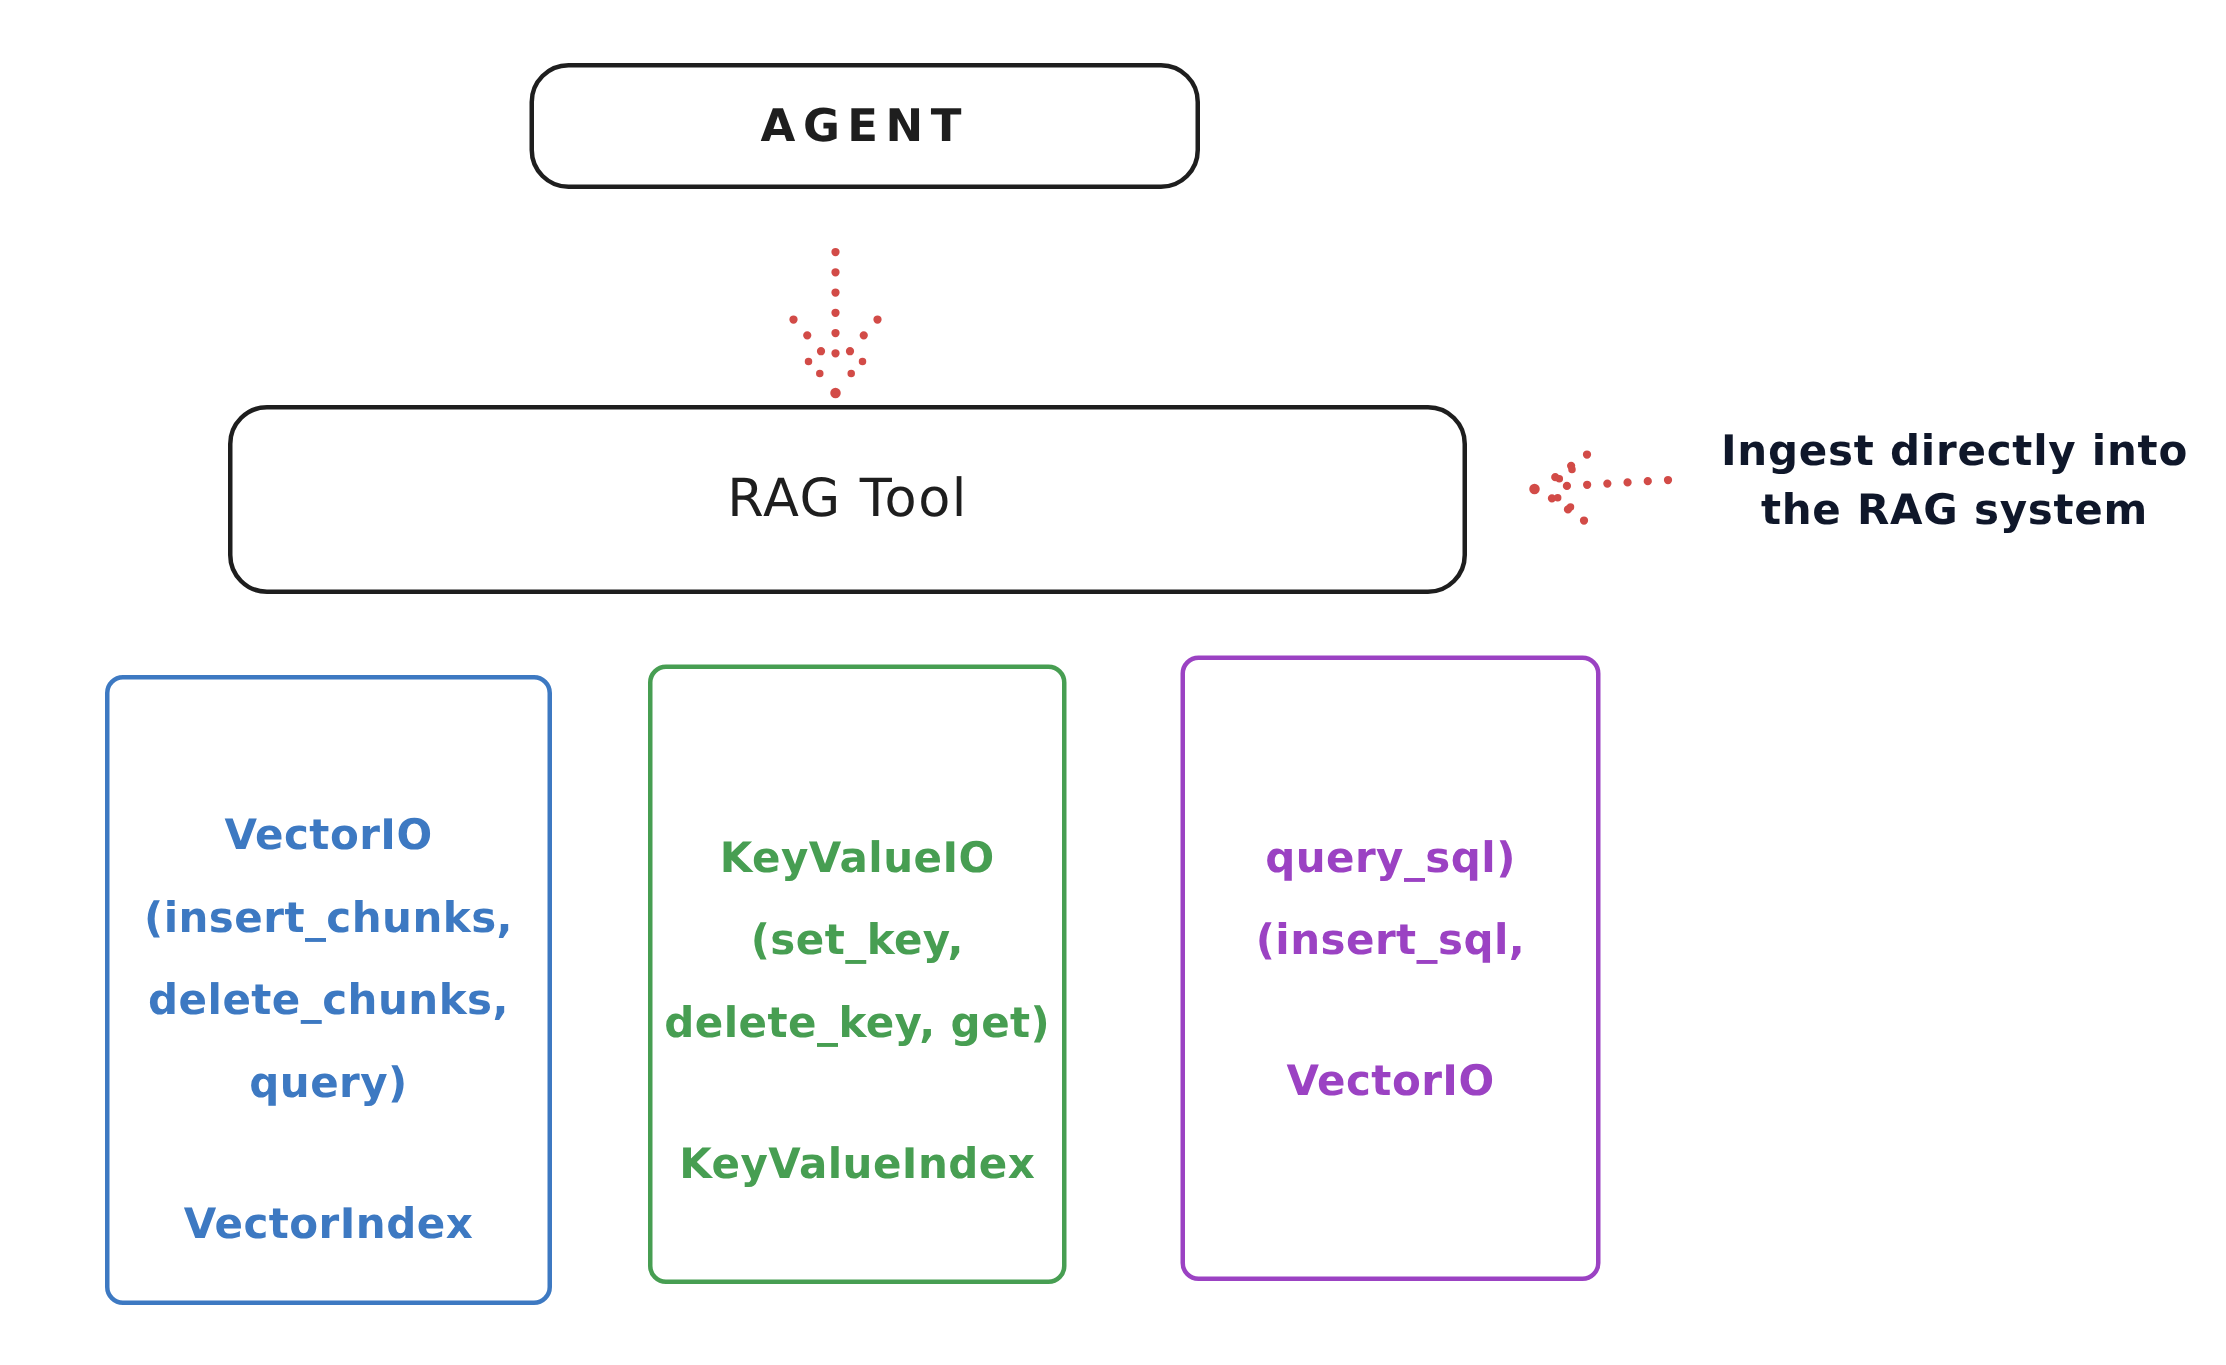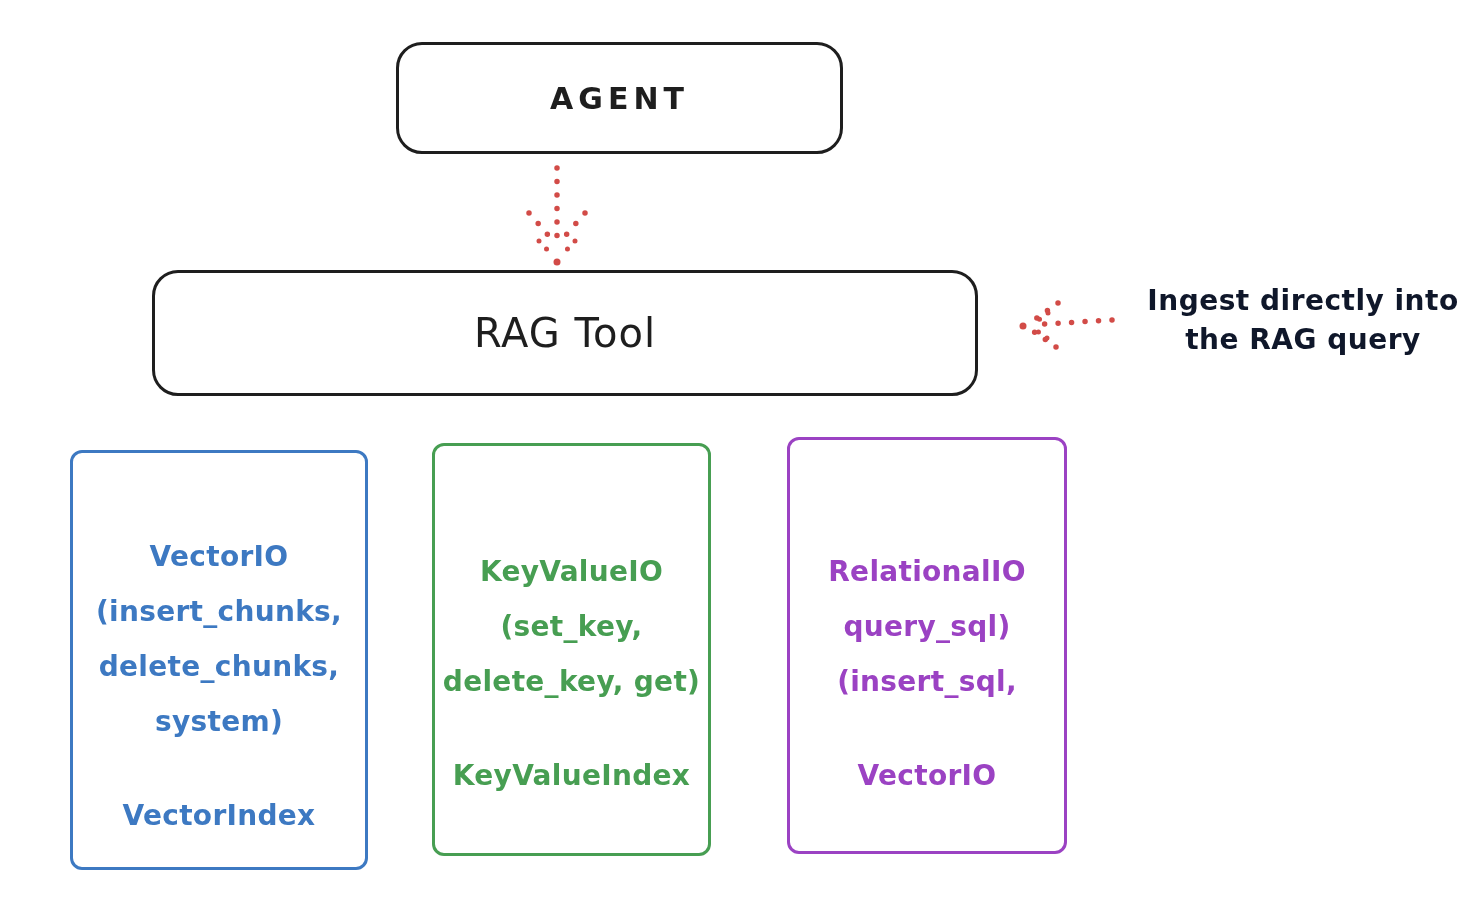--- a/index.html
+++ b/index.html
@@ -25,39 +25,38 @@
   .box {
     position: absolute;
     box-sizing: border-box;
     display: flex;
     align-items: center;
     justify-content: center;
     background: #ffffff;
   }
   .box-agent {
     left: 353px; top: 42px;
-    width: 447px; height: 112px;
+    width: 447px; height: 84px;
     border: 3.5px solid #1e1e1e;
     border-radius: 26px;
-    margin-left: 43px;
   }
   .box-agent .label {
     font-size: 30px;
     font-weight: 700;
     letter-spacing: 5px;
     color: #1e1e1e;
   }
   .box-rag {
     left: 152px; top: 270px;
     width: 826px; height: 126px;
     border: 3.5px solid #1e1e1e;
     border-radius: 26px;
   }
   .box-rag .label {
-    font-size: 40px;
+    font-size: 35px;
     font-weight: 500;
     letter-spacing: 1px;
     color: #1e1e1e;
   }
   .annotation {
     position: absolute;
     left: 1128px; top: 281px;
     width: 350px;
     text-align: center;
     color: #0f172a;
@@ -135,38 +134,37 @@
   <div class="box box-agent">
     <span class="label">AGENT</span>
   </div>
 
   <div class="box box-rag">
     <span class="label">RAG Tool</span>
   </div>
 
   <div class="annotation">
     <div>Ingest directly into</div>
-    <div>the RAG query</div>
+    <div>the RAG system</div>
   </div>
 
   <div class="io-box io-blue">
     <div>VectorIO</div>
     <div>(insert_chunks,</div>
     <div>delete_chunks,</div>
-    <div>system)</div>
+    <div>query)</div>
     <div class="index-label">VectorIndex</div>
   </div>
 
   <div class="io-box io-green">
     <div>KeyValueIO</div>
     <div>(set_key,</div>
     <div>delete_key, get)</div>
     <div class="index-label">KeyValueIndex</div>
   </div>
 
   <div class="io-box io-purple">
-    <div>RelationalIO</div>
     <div>query_sql)</div>
     <div>(insert_sql,</div>
     <div class="index-label">VectorIO</div>
   </div>
 
 </div>
 
 </body></html>

